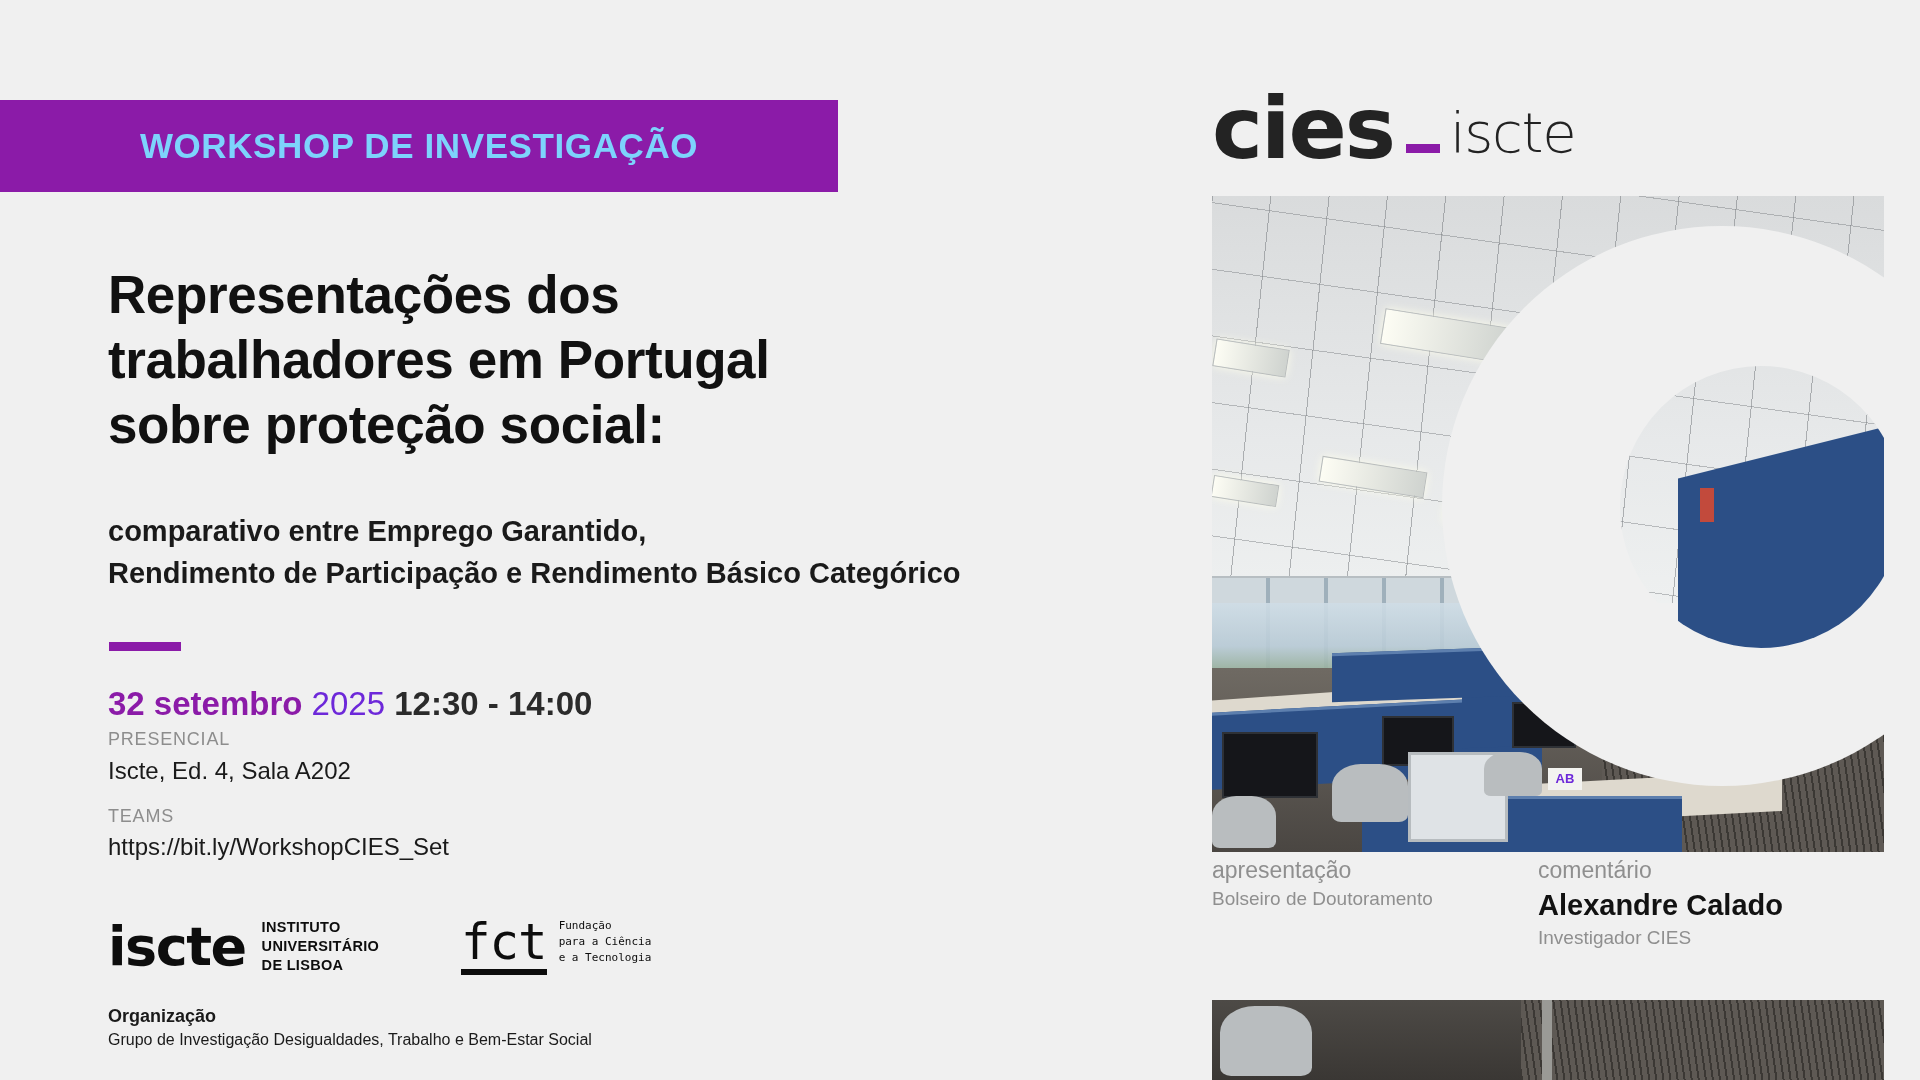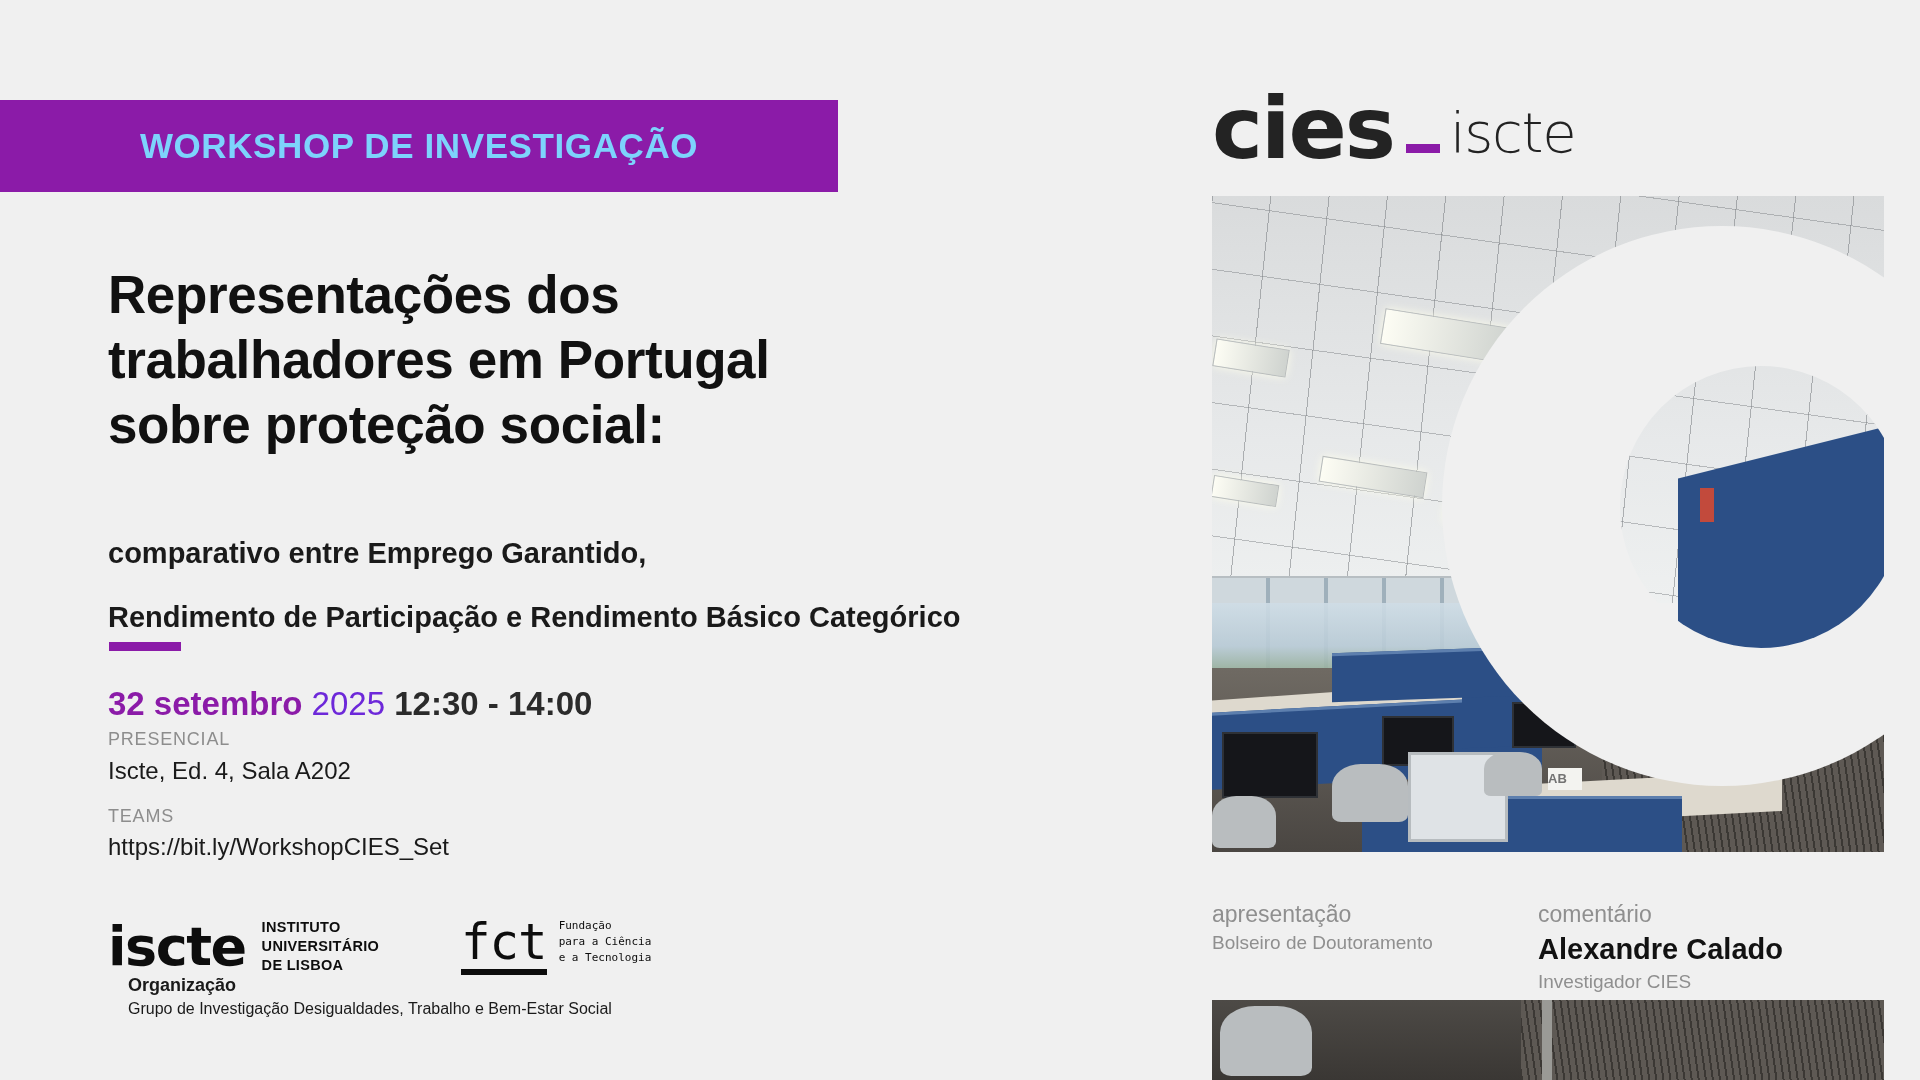--- a/index.html
+++ b/index.html
@@ -56,21 +56,20 @@
     position: absolute;
     left: 108px; top: 510px;
     width: 900px;
   }
   .subtitle-line {
     font-size: 29px;
     font-weight: bold;
     color: #1a1a1a;
     line-height: 1.45;
     white-space: nowrap;
-    margin-top: 22px;
   }
 
   .accent-bar {
     position: absolute;
     left: 109px; top: 642px;
     width: 72px; height: 9px;
     background: #8b1ba8;
   }
 
   .datetime {
@@ -146,21 +145,21 @@
   .fct-sub {
     margin-left: 12px;
     font-size: 11px;
     line-height: 1.45;
     color: #0d0d0d;
     font-family: "DejaVu Sans Mono", monospace;
   }
 
   .org-block {
     position: absolute;
-    left: 108px; top: 975px; margin-left: 20px;
+    left: 108px; top: 1006px;
   }
   .org-title {
     font-size: 18px;
     font-weight: bold;
     color: #1a1a1a;
     margin-bottom: 4px;
   }
   .org-sub {
     font-size: 16px;
     color: #1a1a1a;
@@ -280,24 +279,24 @@
     border: 3px solid #b7bcbf;
   }
   .chair {
     position: absolute;
     background: #b9bdbf;
     border-radius: 38% 38% 12% 12%;
   }
   .tag {
     position: absolute;
     background: #f3f3f0;
-    color: #737373;
+    color: #6d28d9;
     font-size: 11px;
     font-weight: bold;
-    text-align: left;
+    text-align: center;
     line-height: 19px;
     font-family: "Liberation Sans", sans-serif;
   }
 
   
   .c-ring-outer {
     position: absolute;
     right: -118px; top: 30px;
     width: 560px; height: 560px;
     border-radius: 50%;
@@ -312,21 +311,21 @@
   }
   .hole-scene {
     position: absolute;
     left: -372px; top: -170px;
     width: 672px; height: 656px;
   }
 
   
   .presenters {
     position: absolute;
-    left: 212px; top: 900px;
+    left: 212px; top: 856px;
     display: flex;
   }
   .presenter { width: 326px; }
   .p-role {
     font-size: 23px;
     color: #8f8f8f;
     line-height: 1.25;
   }
   .p-name {
     font-size: 29px;

